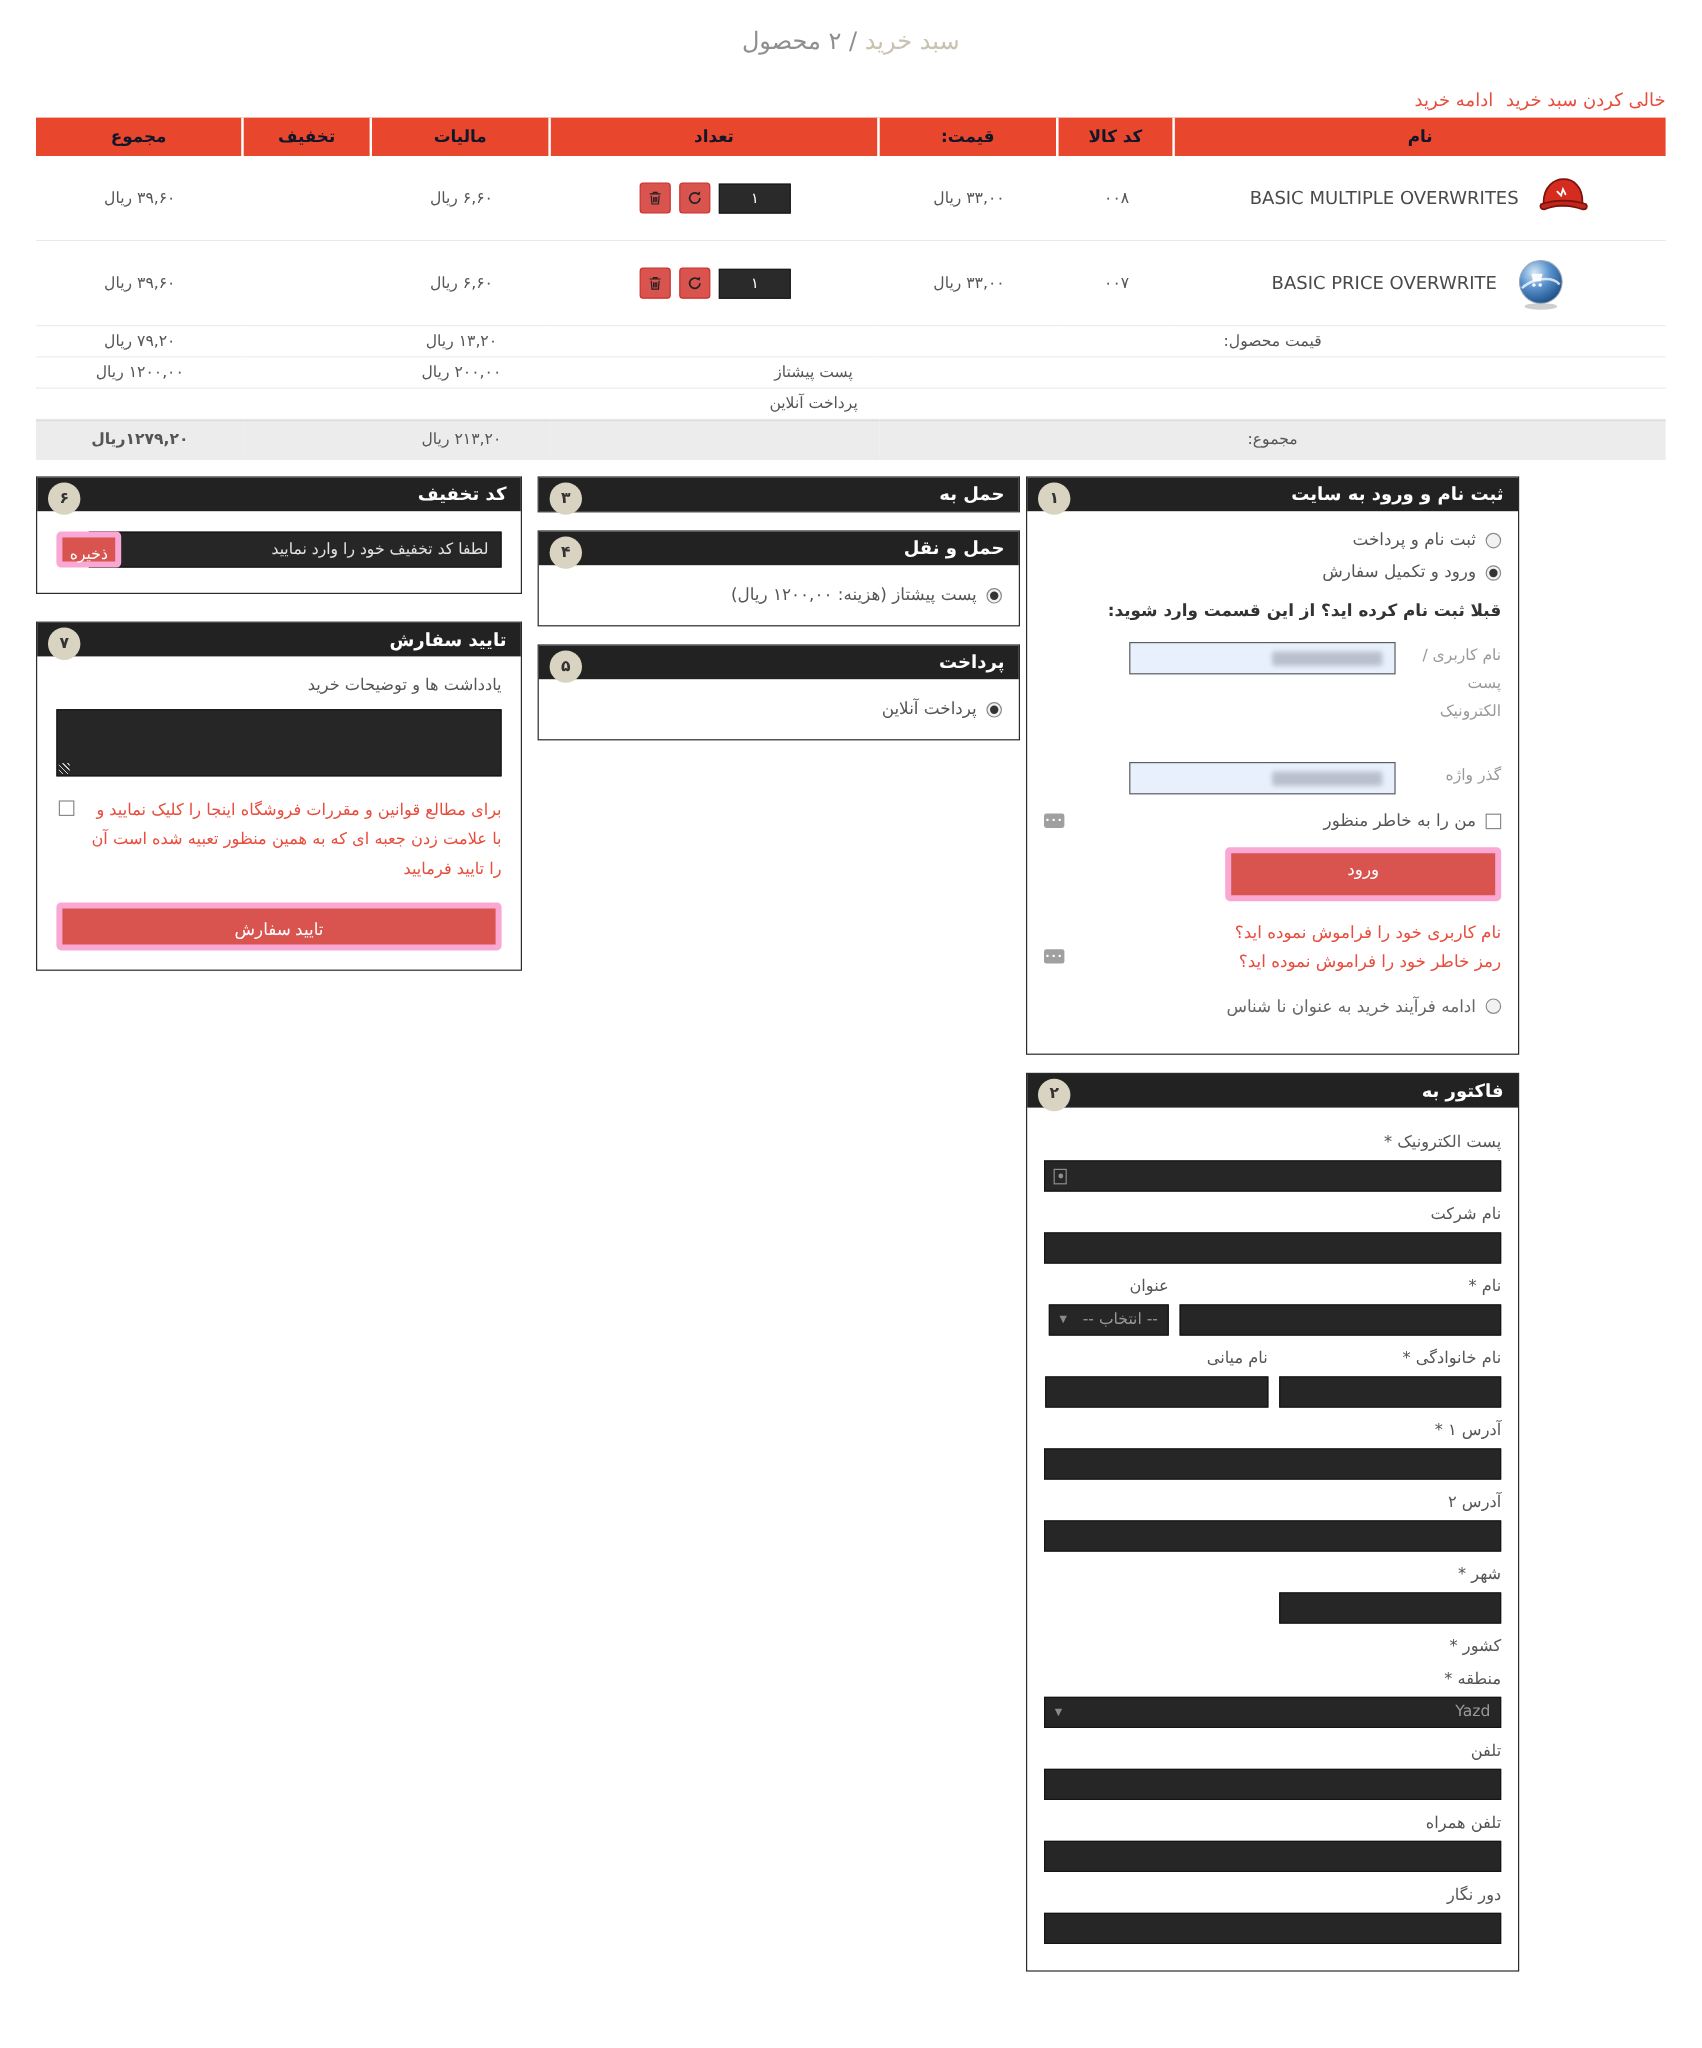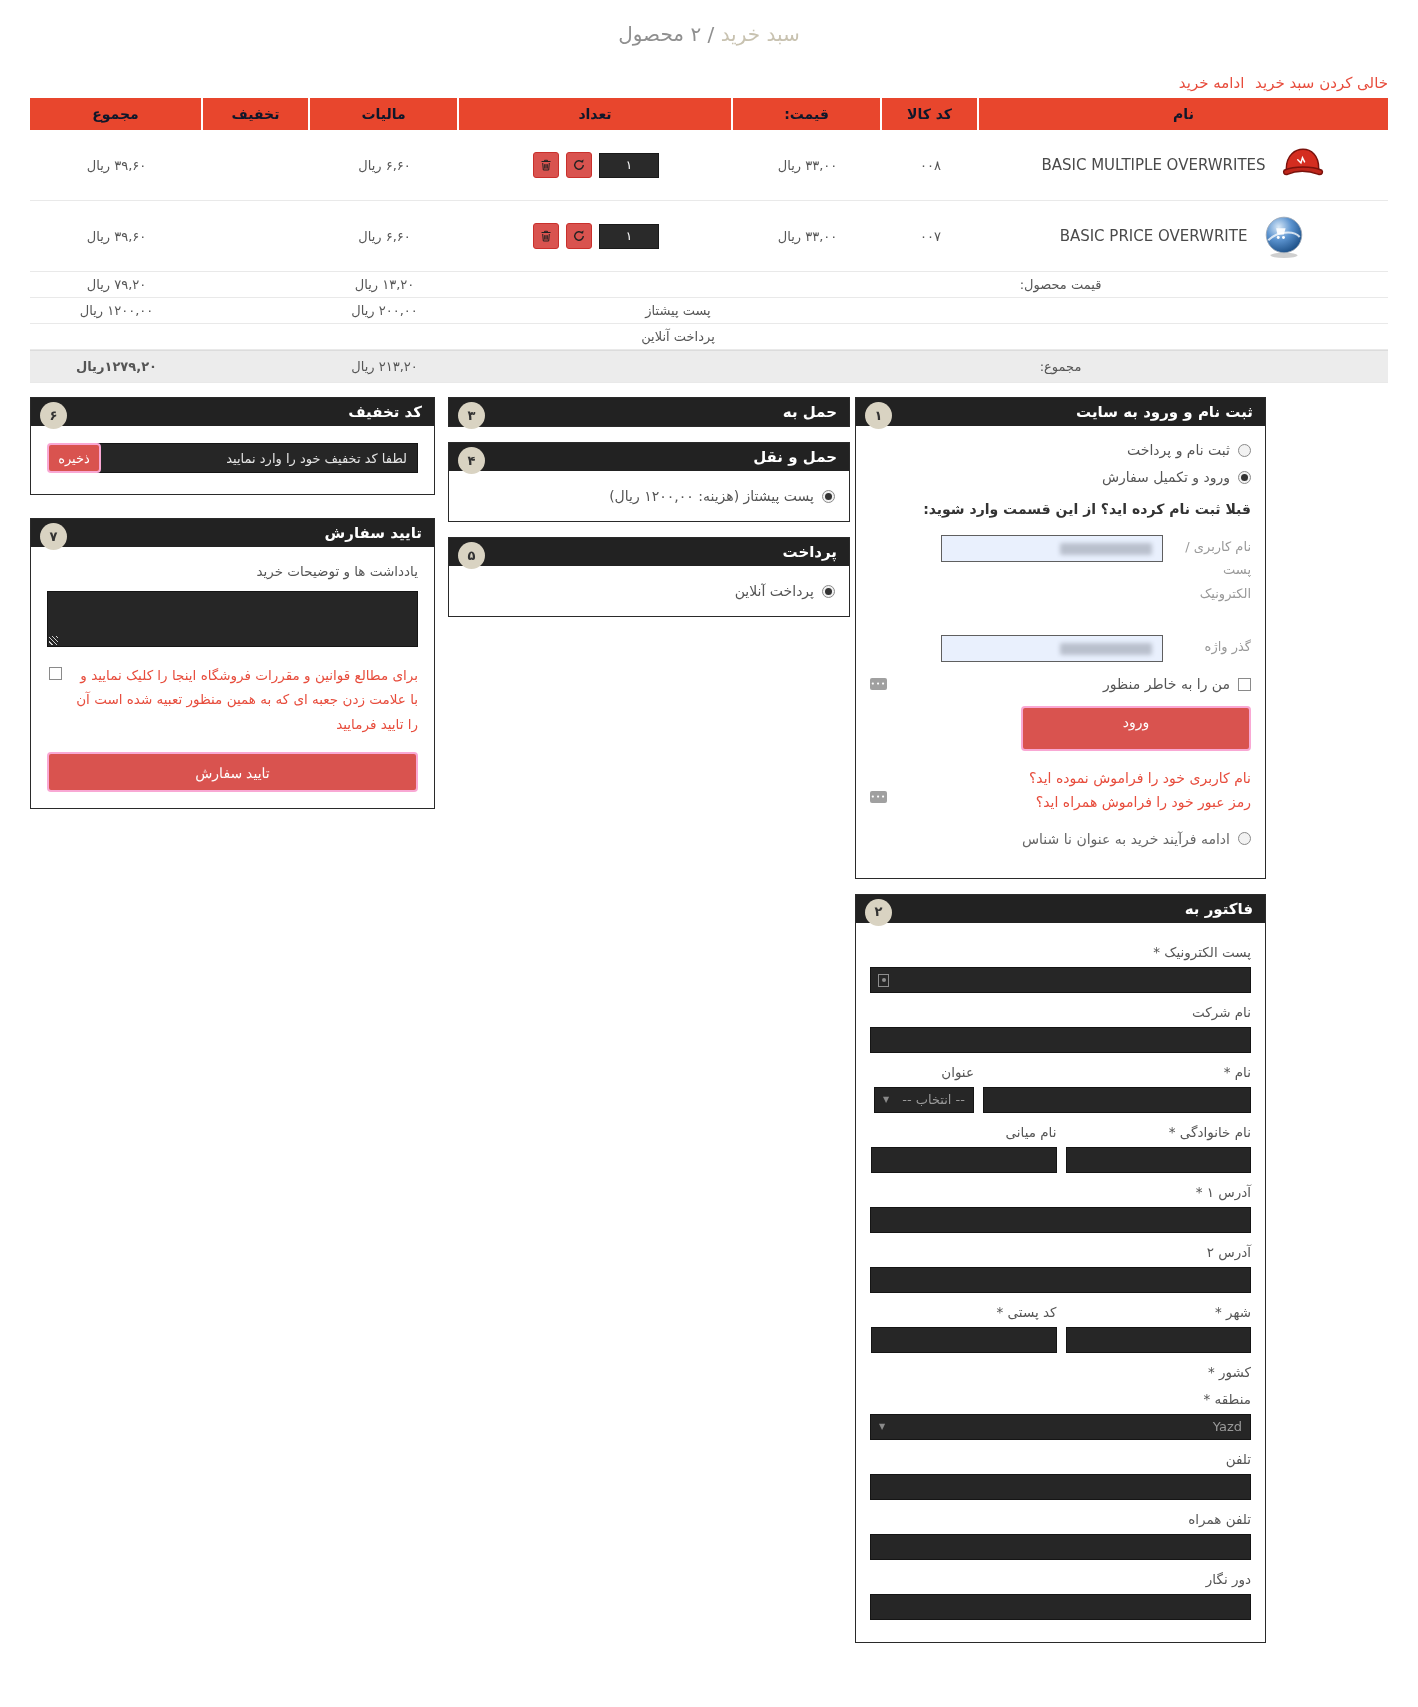--- a/index.html
+++ b/index.html
@@ -94,22 +94,22 @@
   .login-body .opt-row { margin-bottom:11px; }
   .login-prompt { font-size:14px; font-weight:bold; color:#333; margin:16px 0 18px; }
   .l-row { display:flex; gap:10px; margin-bottom:14px; align-items:flex-start; }
   .l-row.pw { margin-top:30px; }
   .l-label { width:78px; color:#999; font-size:13px; line-height:1.8; text-align:right; }
   .fake-input { width:222px; height:27px; background:#e9f0fd; border:1px solid #5f5f5f; position:relative; cursor:text; }
   .redact { position:absolute; right:10px; top:7px; width:92px; height:12px; background:#b9c0cd; border-radius:2px; filter:blur(2px); }
   .remember-row { display:flex; align-items:center; gap:8px; margin:6px 0 14px; font-size:14px; color:#555; }
   .remember-row .ellipsis { margin-right:auto; }
   .btn-red {
-    display:block; background:#d9534f; border:2px solid #f9a8d4; border-radius:4px;
-    color:#fff; font-size:14px; text-align:center; cursor:pointer; font-family:Liberation Sans, sans-serif;
+    display:block; background:#d9534f; border:5px solid #f9a8d4; border-radius:4px;
+    color:#fff; font-size:14px; text-align:center; cursor:pointer; font-family:Liberation Serif, serif;
   }
   .login-btn { width:230px; height:45px; line-height:29px; margin:4px 0 16px auto; margin-right:0; }
   .forgot-wrap { position:relative; text-align:right; margin-bottom:16px; }
   .forgot-wrap a { display:block; color:#e74c3c; font-size:14px; line-height:1.7; text-decoration:none; cursor:pointer; }
   .forgot-wrap .ellipsis { position:absolute; left:0; top:24px; }
   .guest-row { margin-top:6px; color:#666; }
 
   
   .inv-body { padding:10px 14px 22px; }
   .f-label { color:#555; font-size:13.5px; margin:11px 0 7px; text-align:right; }
@@ -399,21 +399,21 @@
           <div class="remember-row">
             <span class="checkbox"></span>
             <span>من را به خاطر منظور</span>
             <span class="ellipsis"></span>
           </div>
 
           <div class="btn-red login-btn">ورود</div>
 
           <div class="forgot-wrap">
             <a>نام کاربری خود را فراموش نموده اید؟</a>
-            <a>رمز عبور خود را فراموش همراه اید؟</a>
+            <a>رمز خاطر خود را فراموش نموده اید؟</a>
             <span class="ellipsis"></span>
           </div>
 
           <div class="opt-row guest-row">
             <span class="radio"></span>
             <span>ادامه فرآیند خرید به عنوان نا شناس</span>
           </div>
         </div>
       </div>
 
@@ -460,24 +460,20 @@
           <div class="dark-input"></div>
 
           <div class="f-label">آدرس ۲</div>
           <div class="dark-input"></div>
 
           <div class="f-row">
             <div class="f-col w-half">
               <div class="f-label">شهر *</div>
               <div class="dark-input"></div>
             </div>
-            <div class="f-col w-half">
-              <div class="f-label">کد پستی *</div>
-              <div class="dark-input"></div>
-            </div>
           </div>
 
           <div class="f-label">کشور *</div>
 
           <div class="f-label">منطقه *</div>
           <div class="dark-select">
             <span class="sel-val">Yazd</span>
             <span class="sel-arrow"></span>
           </div>
 

